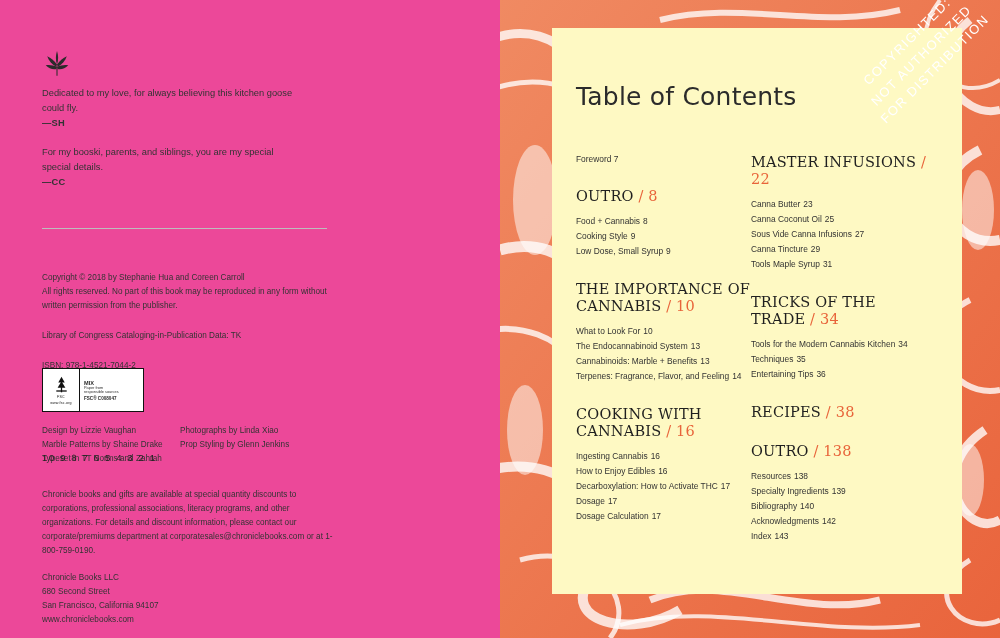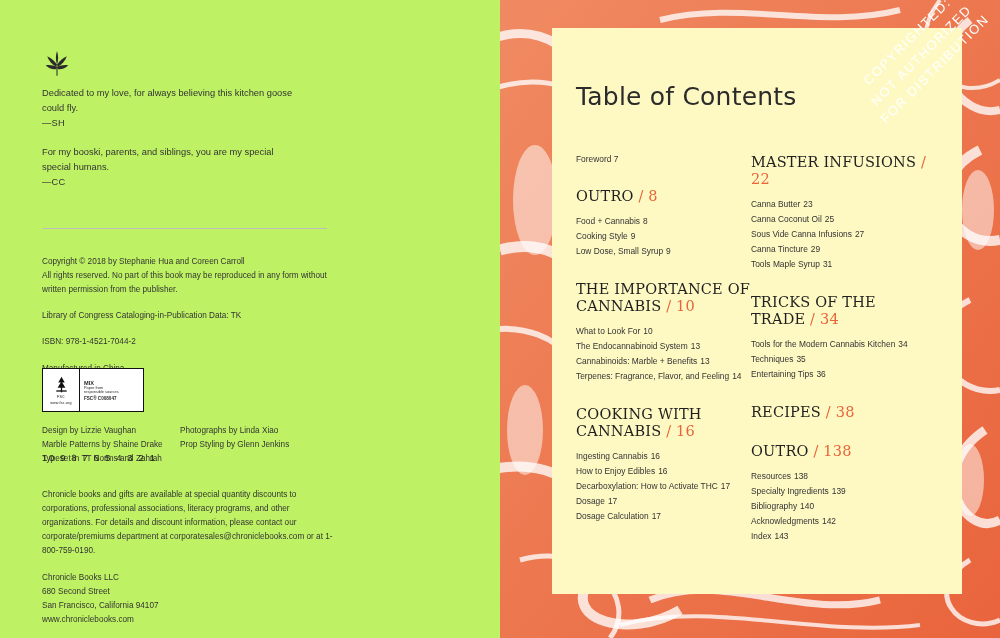--- a/index.html
+++ b/index.html
@@ -8,37 +8,37 @@
     background:#ffffff;
     font-family:"Liberation Sans", sans-serif;
     color:#2b2b2b;
     overflow:hidden;
     position:relative;
   }
   .page{position:absolute;inset:0;display:flex;}
 
   
   .left-page{
-    width:500px;height:638px;position:relative;background:#bef264;
+    width:500px;height:638px;position:relative;background:#ec4899;
   }
   .leaf-icon{position:absolute;left:42px;top:48px;width:30px;height:30px;}
   .dedication{
     position:absolute;left:42px;top:86px;width:260px;
     font-size:9.3px;line-height:1.62;color:#333;
   }
-  .dedication .sig{font-weight:normal;letter-spacing:.3px;}
+  .dedication .sig{font-weight:bold;letter-spacing:.3px;}
   .ded-block{margin-bottom:14px;}
   .rule{
     position:absolute;left:42px;top:228px;width:285px;height:1px;background:#bdbdbd;
   }
   .copyblock{
     position:absolute;left:42px;top:255px;width:300px;
     font-size:8.2px;line-height:1.72;color:#333;
   }
-  .copyblock p{margin:0 0 12px 0;}
+  .copyblock p{margin:16px 0 12px 0;}
   .fsc{
     position:absolute;left:42px;top:368px;width:100px;height:42px;
     border:1px solid #111;display:flex;background:#fff;
   }
   .fsc-left{
     width:36px;border-right:1px solid #111;display:flex;flex-direction:column;
     align-items:center;justify-content:center;gap:2px;
   }
   .fsc-tree{width:13px;height:17px;}
   .fsc-mark{font-size:3.6px;letter-spacing:.2px;color:#111;}
@@ -134,21 +134,21 @@
         </g>
       </svg>
     </div>
 
     <div class="dedication">
       <div class="ded-block">
         <div>Dedicated to my love, for always believing this kitchen goose could fly.</div>
         <div class="sig">—SH</div>
       </div>
       <div class="ded-block">
-        <div>For my booski, parents, and siblings, you are my special special humans.</div>
+        <div>For my booski, parents, and siblings, you are my special special details.</div>
         <div class="sig">—CC</div>
       </div>
     </div>
 
     <div class="rule"></div>
 
     <div class="copyblock">
       <p style="white-space:pre-line;">Copyright © 2018 by Stephanie Hua and Coreen Carroll
 All rights reserved. No part of this book may be reproduced in any form without written permission from the publisher.</p>
       <p>Library of Congress Cataloging-in-Publication Data: TK</p>

